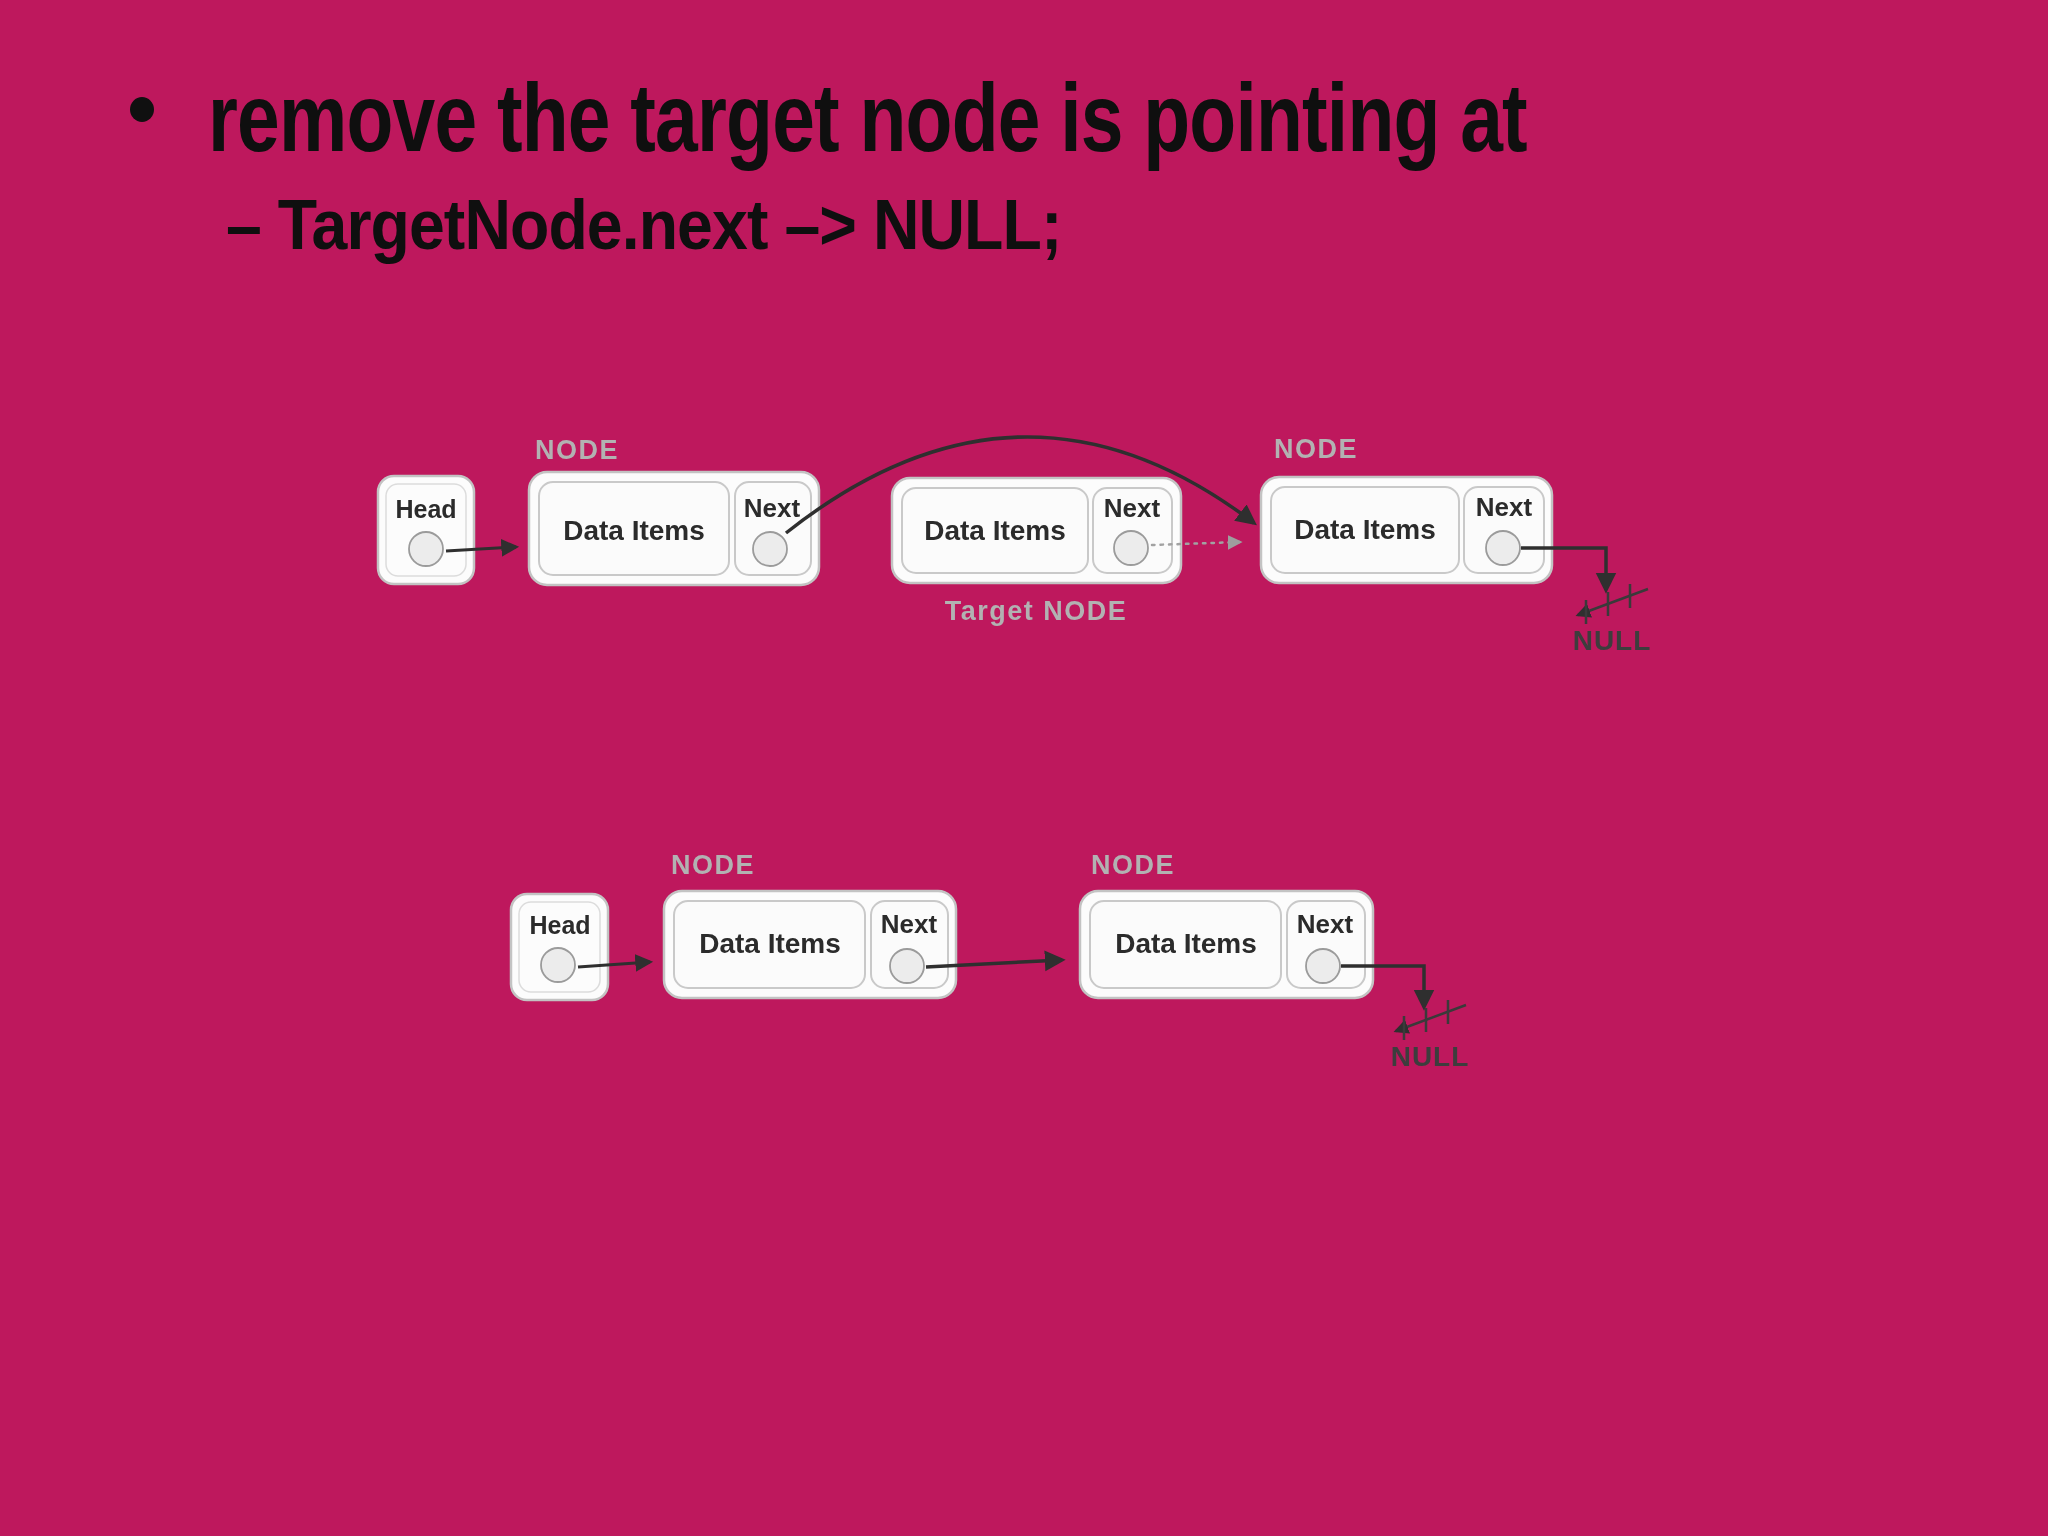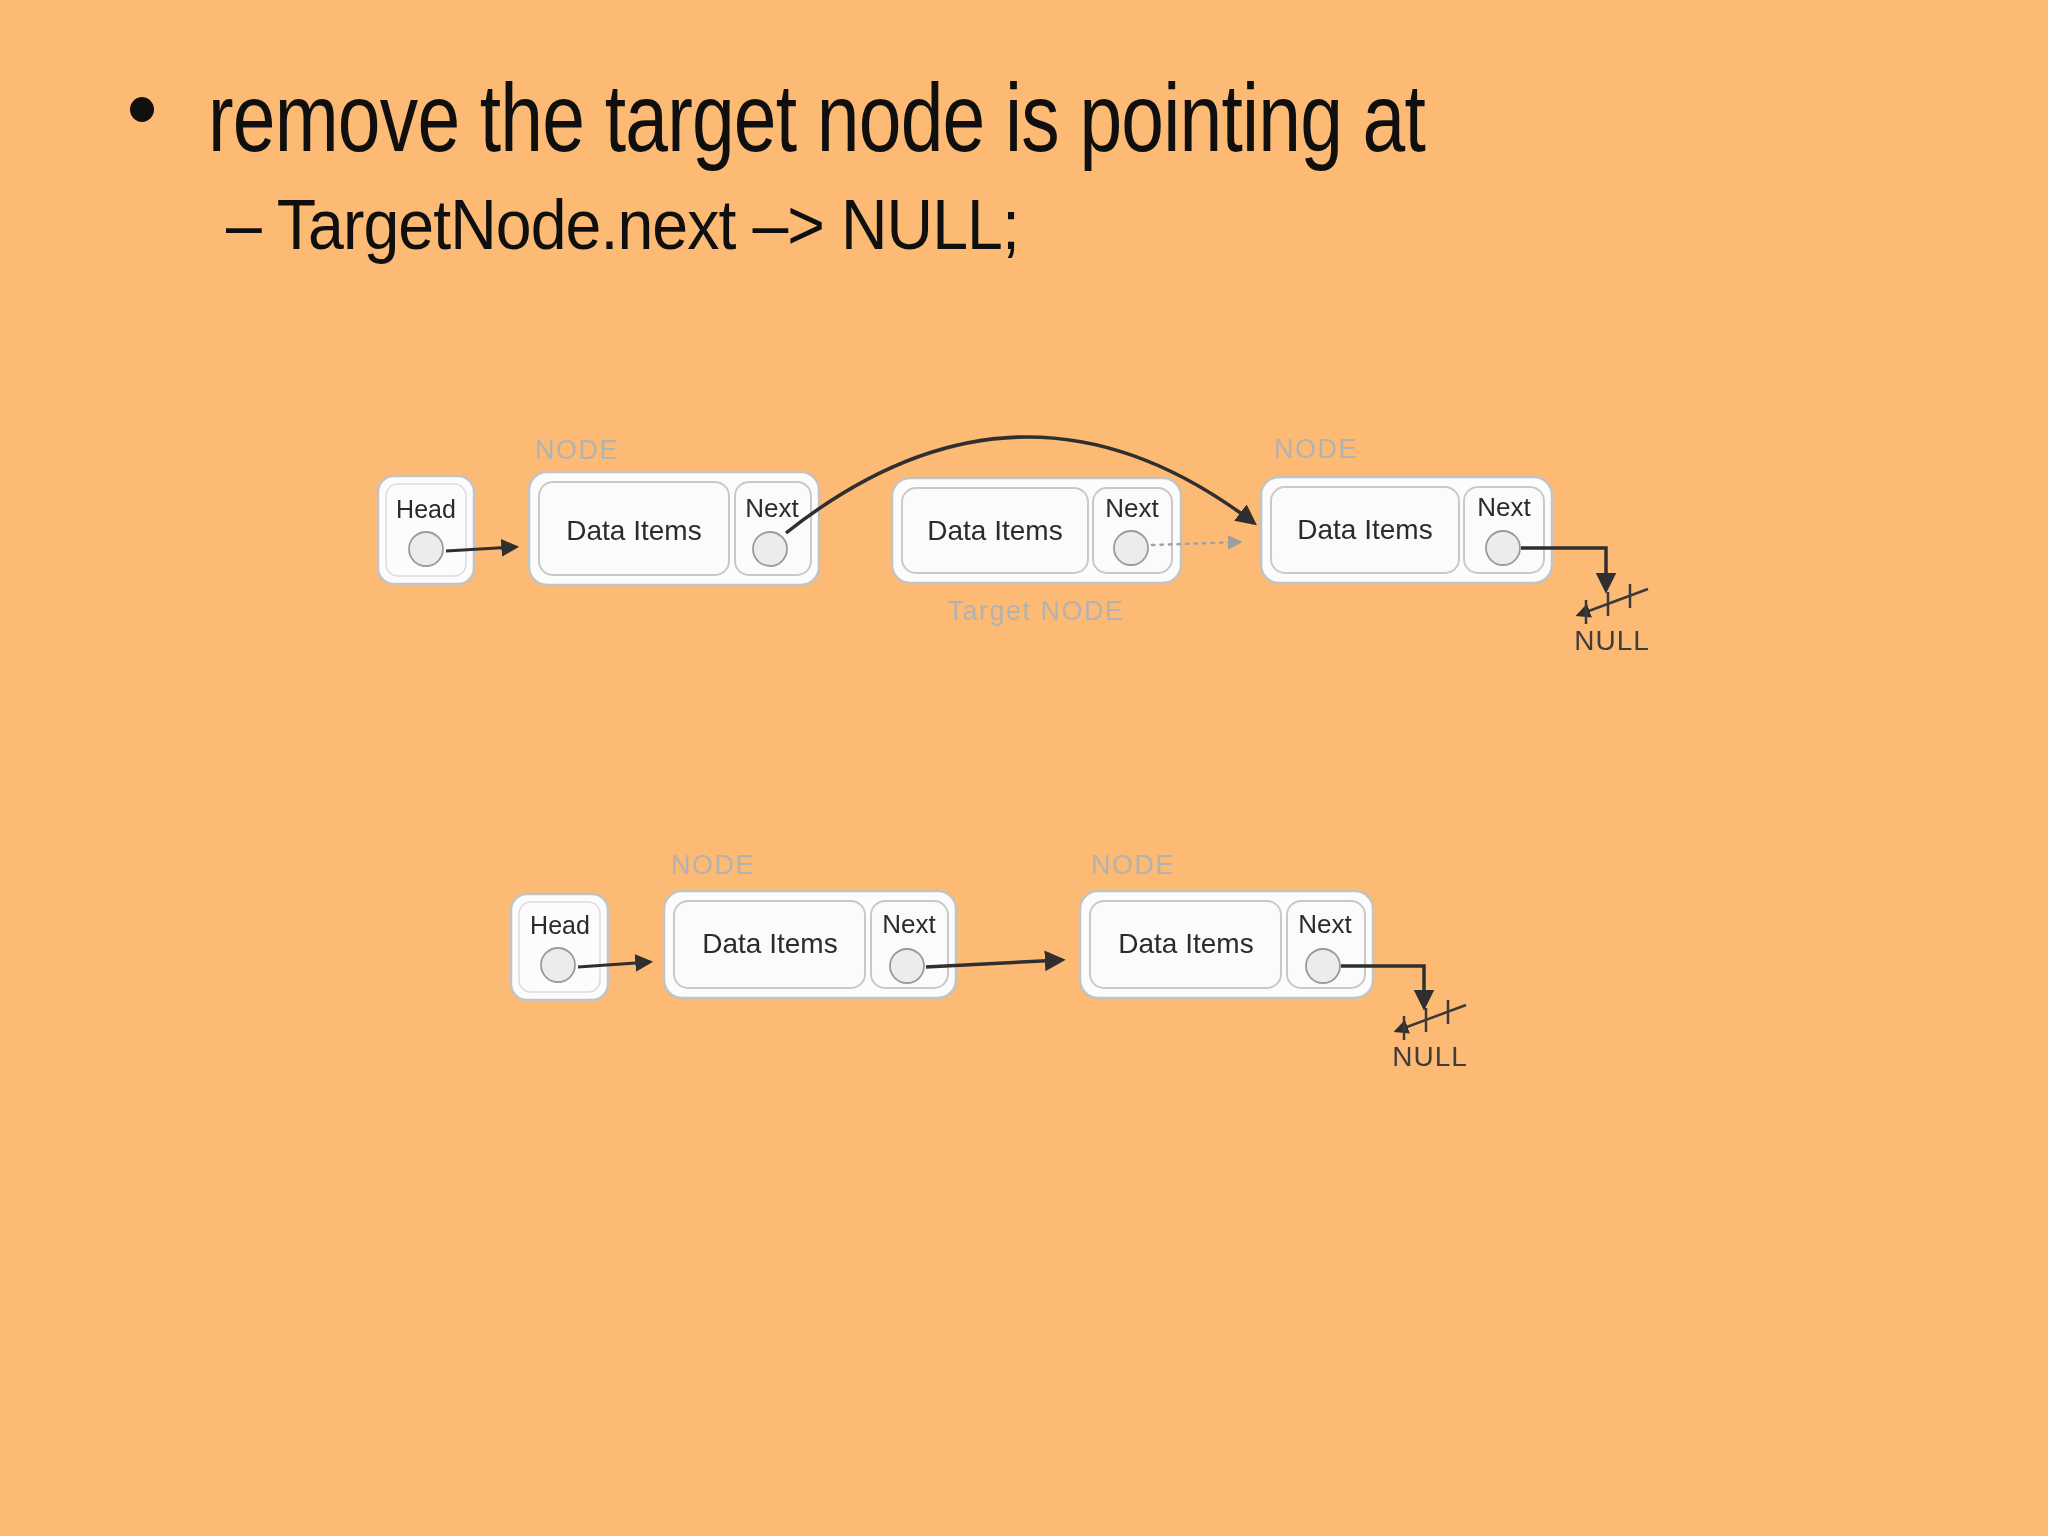--- a/index.html
+++ b/index.html
@@ -1,21 +1,22 @@
 <!DOCTYPE html>
 <html><head>
 <meta charset="utf-8">
 <style>
   html,body{margin:0;padding:0;background:#ffffff;}
   .slide{
     position:relative;
     width:2048px;height:1536px;
-    background:#fdba74;
+    background:#be185d;
     overflow:hidden;
     font-family:"Liberation Sans", sans-serif;
+    font-weight:bold;
   }
   .bullet-dot{
     position:absolute;left:130px;top:97px;
     width:24px;height:25px;border-radius:50%;
     background:#101010;
   }
   .title-text{
     position:absolute;left:208px;top:70px;
     font-size:96px;line-height:1.0;color:#0f0f0f;
     letter-spacing:-1px;white-space:nowrap;

